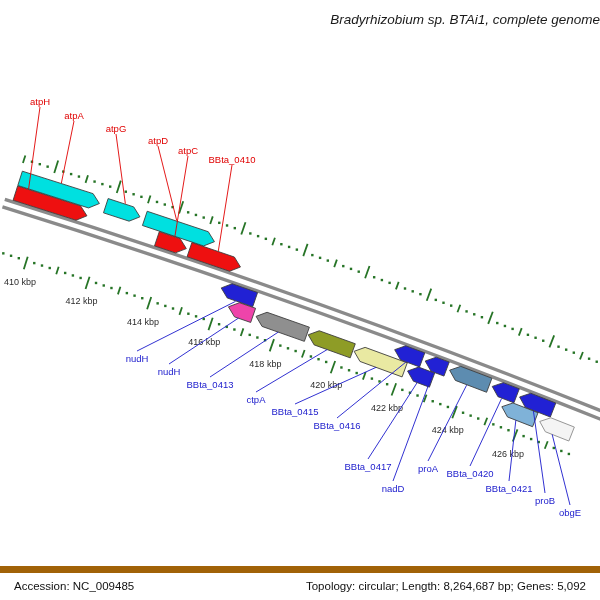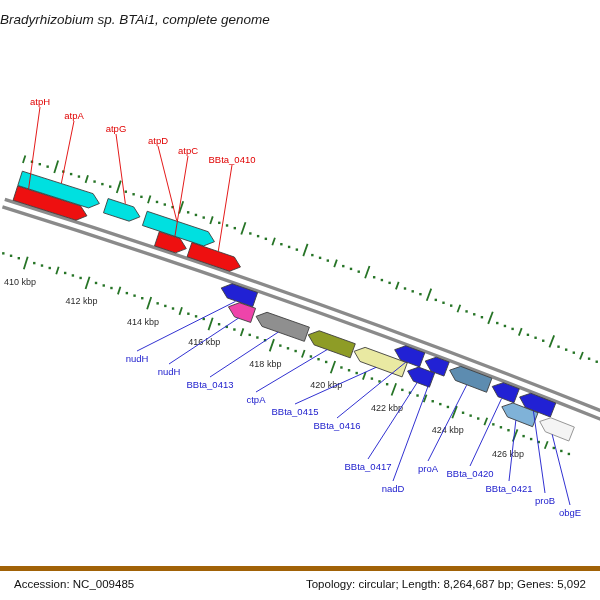--- a/index.html
+++ b/index.html
@@ -1,23 +1,23 @@
 <!DOCTYPE html>
 <html><head>
 <meta charset="utf-8">
 <style>
   html,body{margin:0;padding:0;background:#ffffff;}
   .page{position:relative;width:600px;height:600px;background:#ffffff;overflow:hidden;
         font-family:"Liberation Sans",sans-serif;}
-  .title{position:absolute;top:12px;left:0;width:600px;text-align:left;
+  .title{position:absolute;top:12px;left:0;width:600px;text-align:right;
          font-style:italic;font-size:13.5px;color:#1a1a1a;}
   #map{position:absolute;top:0;left:0;}
   .scale-label{font-family:"Liberation Sans",sans-serif;font-size:9px;}
   .gene-label{font-family:"Liberation Sans",sans-serif;font-size:9.5px;}
-  .footer{position:absolute;top:566px;left:0;right:0;border-top:5px solid #a16207;
+  .footer{position:absolute;top:566px;left:0;right:0;border-top:7px solid #a16207;
           display:flex;justify-content:space-between;align-items:flex-start;
           padding:7px 14px 0 14px;font-size:11.5px;color:#111;}
 </style>
 </head>
 <body>
 
 <div class="page">
   <div class="title">Bradyrhizobium sp. BTAi1, complete genome</div>
   <svg id="map" width="600" height="560" viewBox="0 0 600 560">
       <line x1="22.948874817354863" y1="163.09836755291053" x2="25.329132276148812" y2="155.4606732391885" stroke="#267426" stroke-width="1.8"></line>

